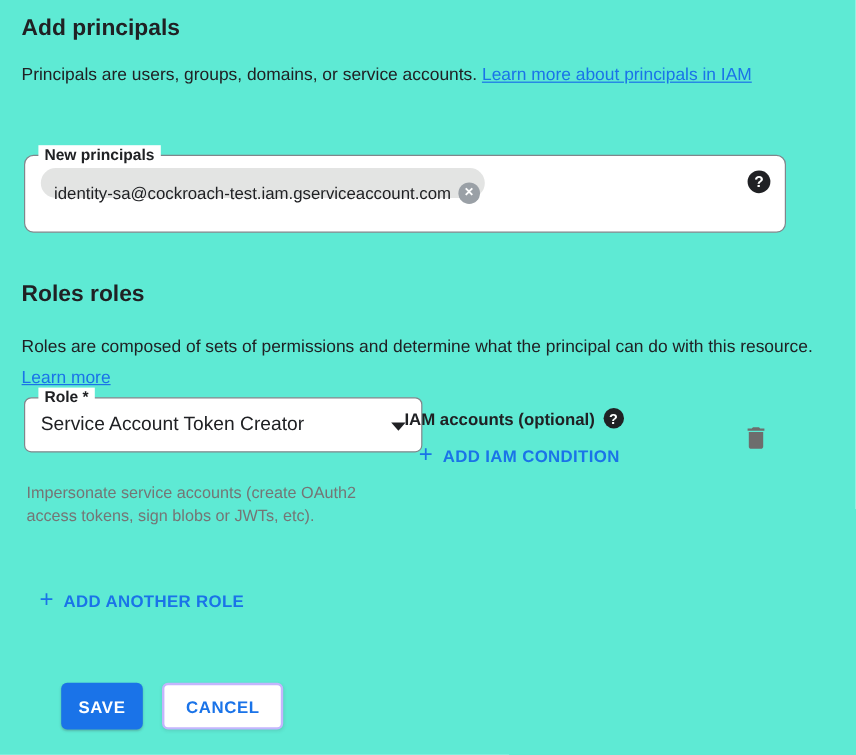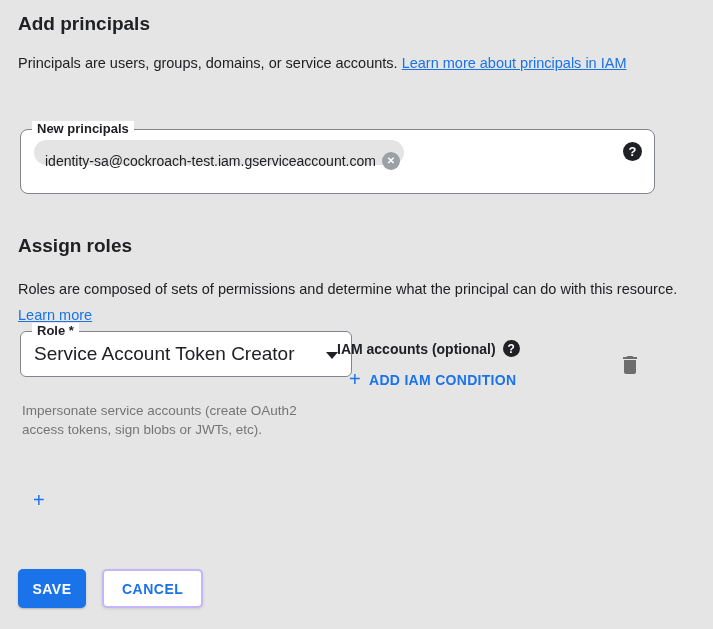--- a/index.html
+++ b/index.html
@@ -4,21 +4,21 @@
 <style>
   * { margin: 0; padding: 0; box-sizing: border-box; }
   html, body { background: #ffffff; }
   body {
     width: 713px; height: 629px;
     font-family: "Liberation Sans", sans-serif;
     color: #202124;
     position: relative;
     overflow: hidden;
   }
-  .panel { position: relative; width: 713px; height: 629px; background: #e5e5e5; }
+  .panel { position: relative; width: 713px; height: 629px; background: #5eead4; }
 
   .h1 {
     position: absolute; left: 18px;
     font-size: 19px; font-weight: 700; color: #202124; line-height: 24px;
   }
   .title-1 { top: 12px; }
   .title-2 { top: 234px; }
 
   .desc {
     position: absolute; left: 18px;
@@ -62,21 +62,21 @@
     background: #202124; color: #fff;
     display: flex; align-items: center; justify-content: center;
     font-size: 13px; font-weight: 700; cursor: pointer; line-height: 1;
   }
 
   
   .role-field { left: 20px; top: 331px; width: 332px; height: 46px; border-radius: 6px; cursor: pointer; text-align: right; }
   .role-value {
     position: absolute; left: 13px; top: 0; height: 100%;
     display: flex; align-items: center;
-    font-size: 19px; color: #202124; white-space: nowrap;
+    font-size: 16px; color: #202124; white-space: nowrap;
   }
   .dropdown-arrow {
     position: absolute; right: 13px; top: 20px;
     width: 0; height: 0;
     border-left: 6px solid transparent;
     border-right: 6px solid transparent;
     border-top: 7px solid #202124;
   }
   .role-helper {
     position: absolute; left: 22px; top: 401px; width: 296px;
@@ -109,21 +109,21 @@
     position: absolute; left: 616px; top: 351px;
     width: 28px; height: 28px; border: none; background: none; cursor: pointer;
     display: flex; align-items: center; justify-content: center;
   }
 
   .btn {
     position: absolute; top: 569px; height: 39px;
     border-radius: 5px; font-size: 14px; font-weight: 700;
     letter-spacing: 0.5px; cursor: pointer;
     font-family: "Liberation Sans", sans-serif;
-    display: flex; align-items: center; justify-content: center;
+    display: flex; align-items: center; justify-content: center; margin-left: 33px;
   }
   .btn-save {
     left: 18px; min-width: 68px; padding: 0 14px;
     background: #1a73e8; color: #fff; border: none;
     box-shadow: 0 1px 2px rgba(60,64,67,0.3);
   }
   .btn-cancel {
     left: 102px; min-width: 91px; padding: 0 18px;
     background: #fff; color: #1a73e8; border: 2px solid #c4b5fd;
     box-shadow: 0 1px 3px rgba(60,64,67,0.15);
@@ -140,21 +140,21 @@
 
   <div class="field new-principals">
     <span class="field-label">New principals</span>
     <div class="chip">
       <span class="chip-text">identity-sa@cockroach-test.iam.gserviceaccount.com</span>
       <span class="chip-x">✕</span>
     </div>
     <span class="help-circle">?</span>
   </div>
 
-  <div class="h1 title-2">Assign roles</div>
+  <div class="h1 title-2">Roles roles</div>
 
   <p class="desc desc-2"><span>Roles are composed of sets of permissions and determine what the principal can do with this resource. </span><a class="link">Learn more</a></p>
 
   <div class="field role-field">
     <span class="field-label">Role *</span>
     <span class="role-value">Service Account Token Creator</span>
     <span class="dropdown-arrow"></span>
   </div>
 
   <div class="role-helper">Impersonate service accounts (create OAuth2 access tokens, sign blobs or JWTs, etc).</div>
@@ -172,18 +172,19 @@
   <button class="trash-btn">
     <span style="display:flex;">
       <svg width="24" height="24" viewBox="0 0 24 24">
           <path fill="#6d6d6d" d="M6 19c0 1.1.9 2 2 2h8c1.1 0 2-.9 2-2V7H6v12zM19 4h-3.5l-1-1h-5l-1 1H5v2h14V4z"></path>
         </svg>
     </span>
   </button>
 
   <button class="text-btn add-role">
     <span class="plus">+</span>
+    <span>ADD ANOTHER ROLE</span>
   </button>
 
   <button class="btn btn-save">SAVE</button>
   <button class="btn btn-cancel">CANCEL</button>
 
 </div>
 
 </body></html>

